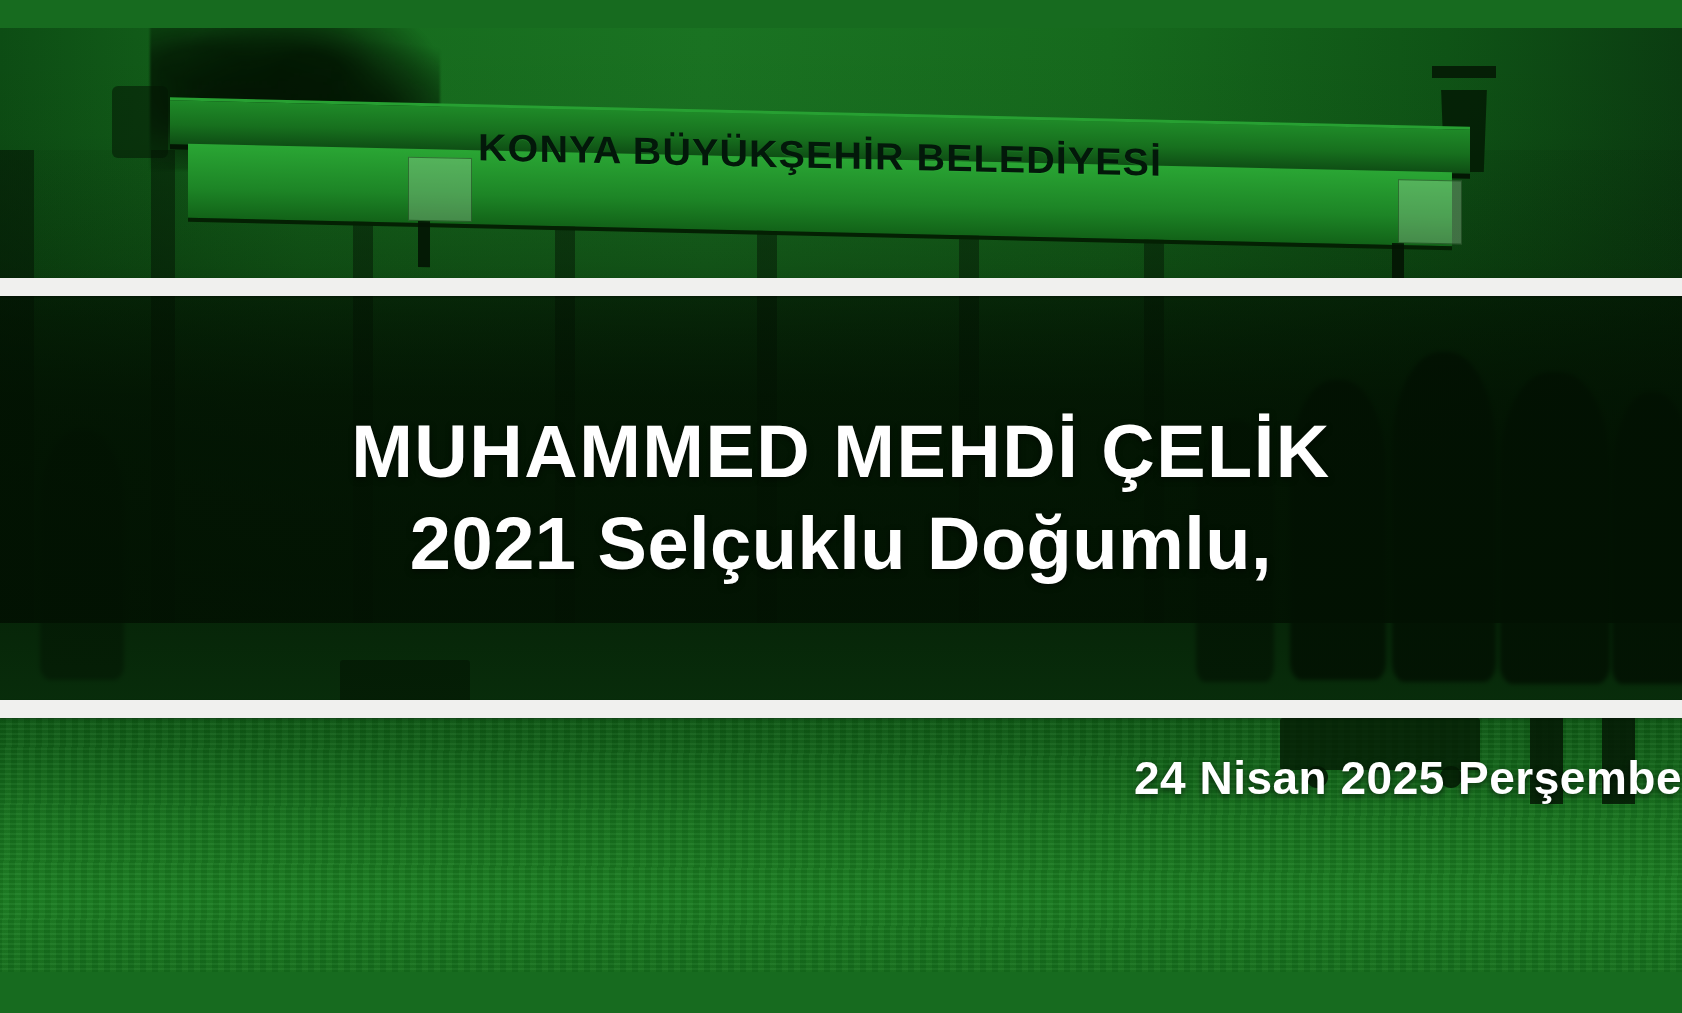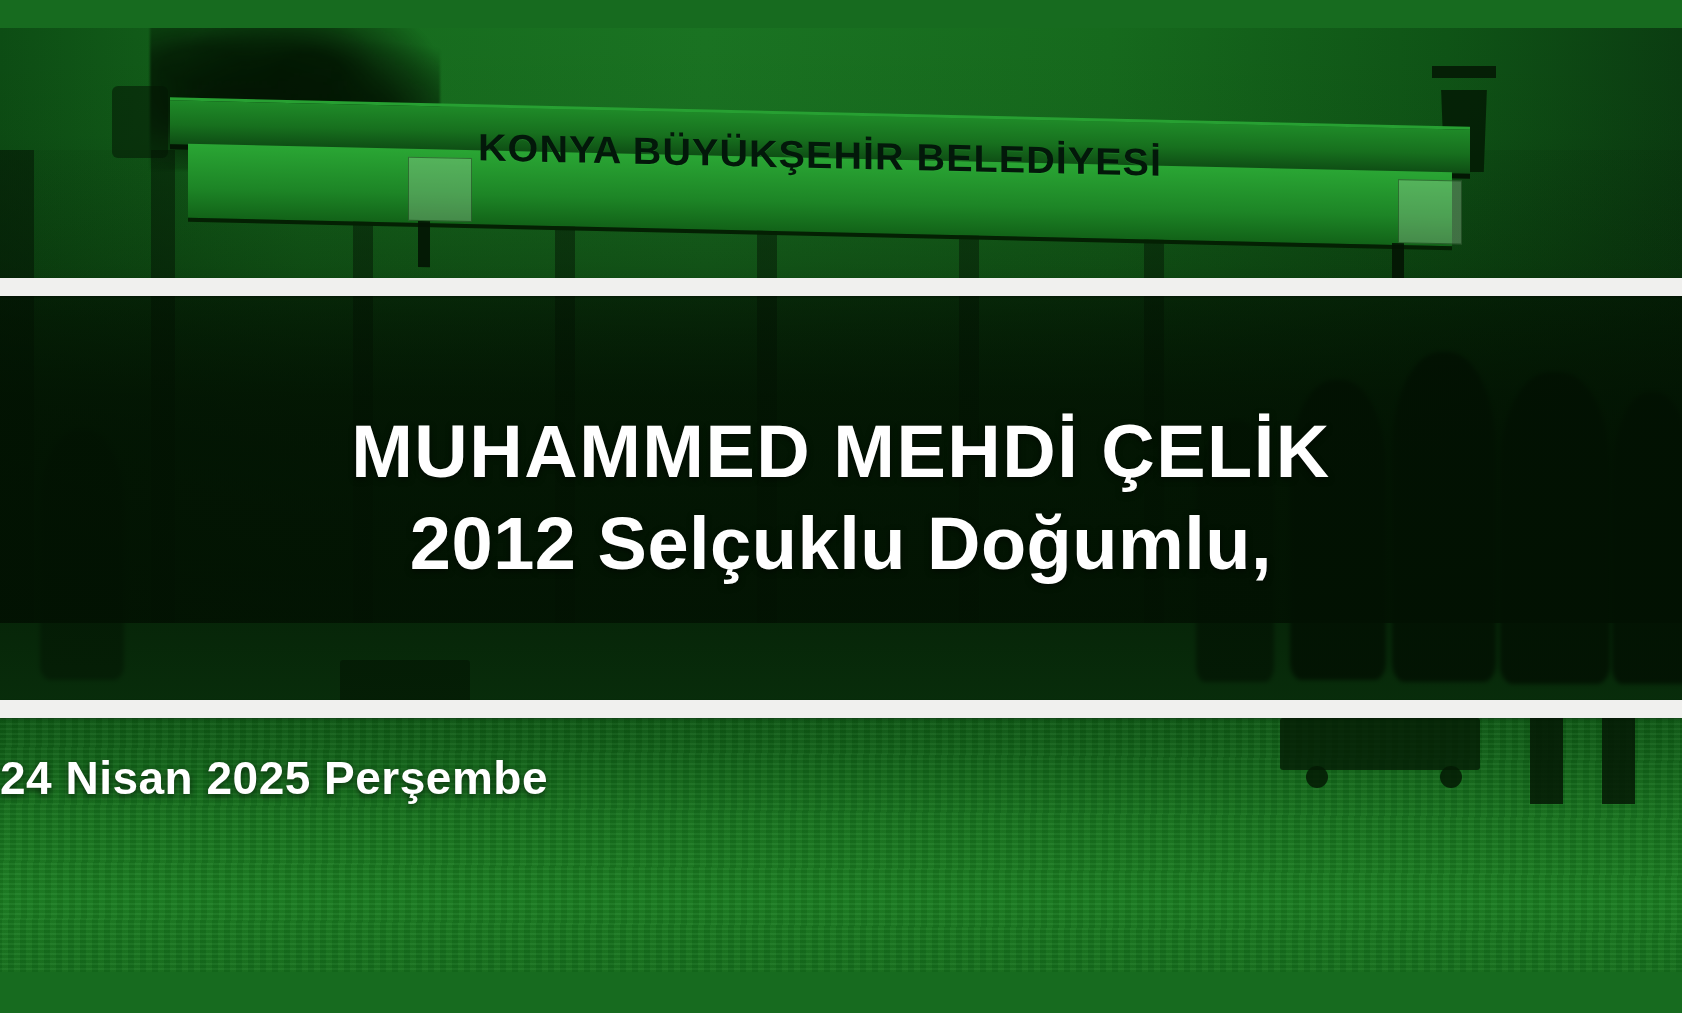--- a/index.html
+++ b/index.html
@@ -284,21 +284,21 @@
   .headline-line.l1 { letter-spacing: 1.5px; }
   .headline-line.l3 { letter-spacing: 0.5px; }
 
   .date-block {
     position: absolute;
     left: 0; top: 728px;
     width: 1682px;
     height: 100px;
     display: flex;
     align-items: center;
-    justify-content: flex-start;
+    justify-content: flex-end;
   }
   .date-text {
     color: #ffffff;
     font-family: "Liberation Sans", sans-serif;
     font-weight: 700;
     font-size: 46px;
     letter-spacing: 0.5px;
     text-shadow: 0 2px 6px rgba(0,0,0,0.6);
     white-space: nowrap;
   }
@@ -347,20 +347,20 @@
   </div>
 
   <div class="brand-band top"></div>
   <div class="brand-band bottom"></div>
 
   <div class="divider one"></div>
   <div class="divider two"></div>
 
   <div class="headline-block">
     <div class="headline-line l1">MUHAMMED MEHDİ ÇELİK</div>
-    <div class="headline-line l2">2012 Selçuklu Doğumlu,</div>
+    <div class="headline-line l2">2021 Selçuklu Doğumlu,</div>
   </div>
 
   <div class="date-block">
     <div class="date-text">24 Nisan 2025 Perşembe</div>
   </div>
 
 </div>
 
 </body></html>

